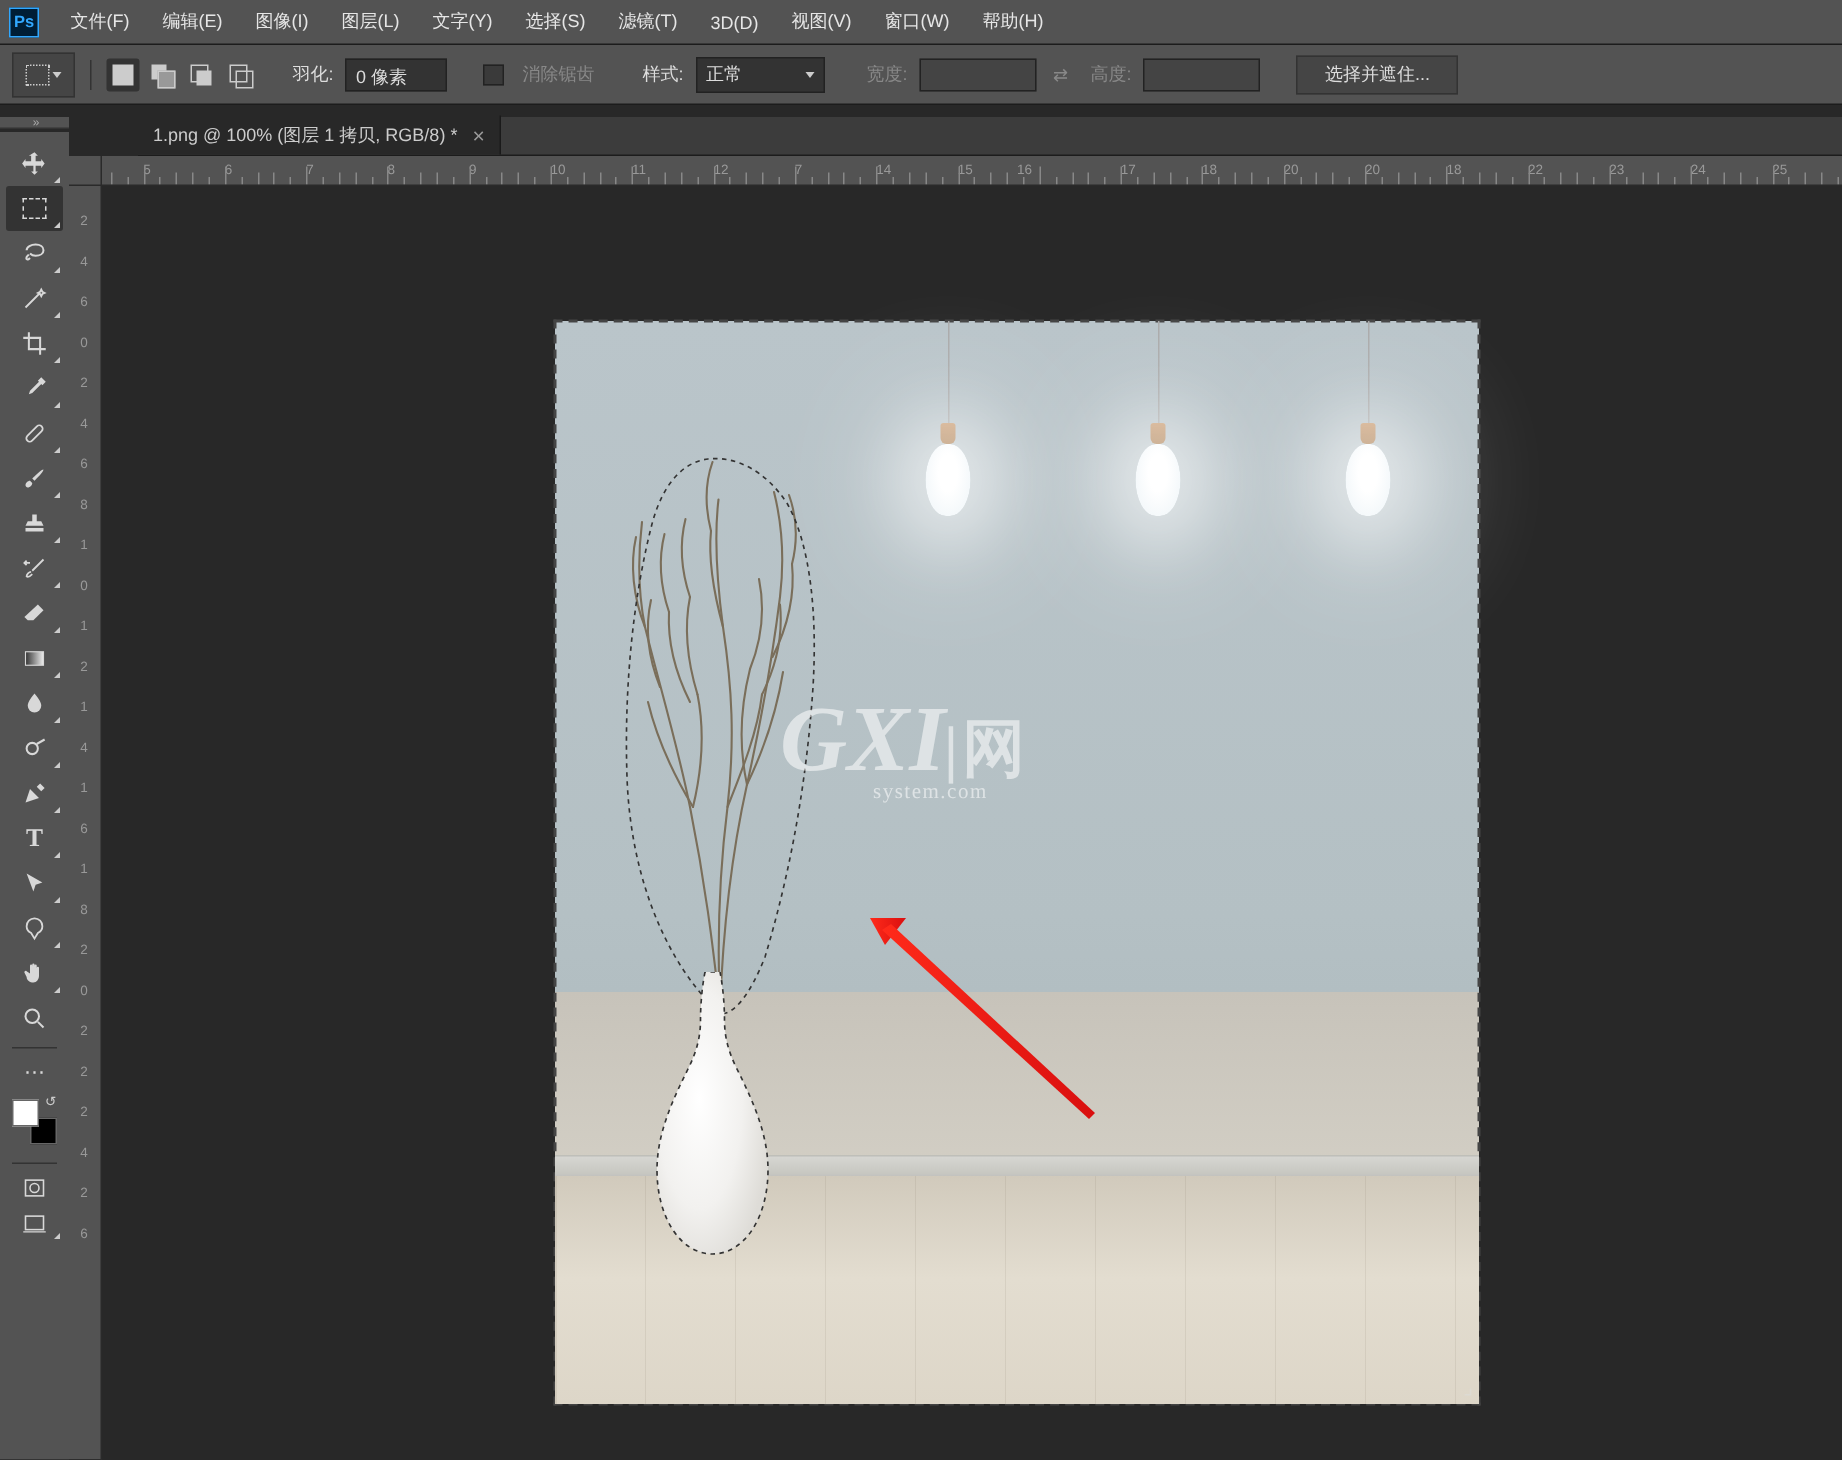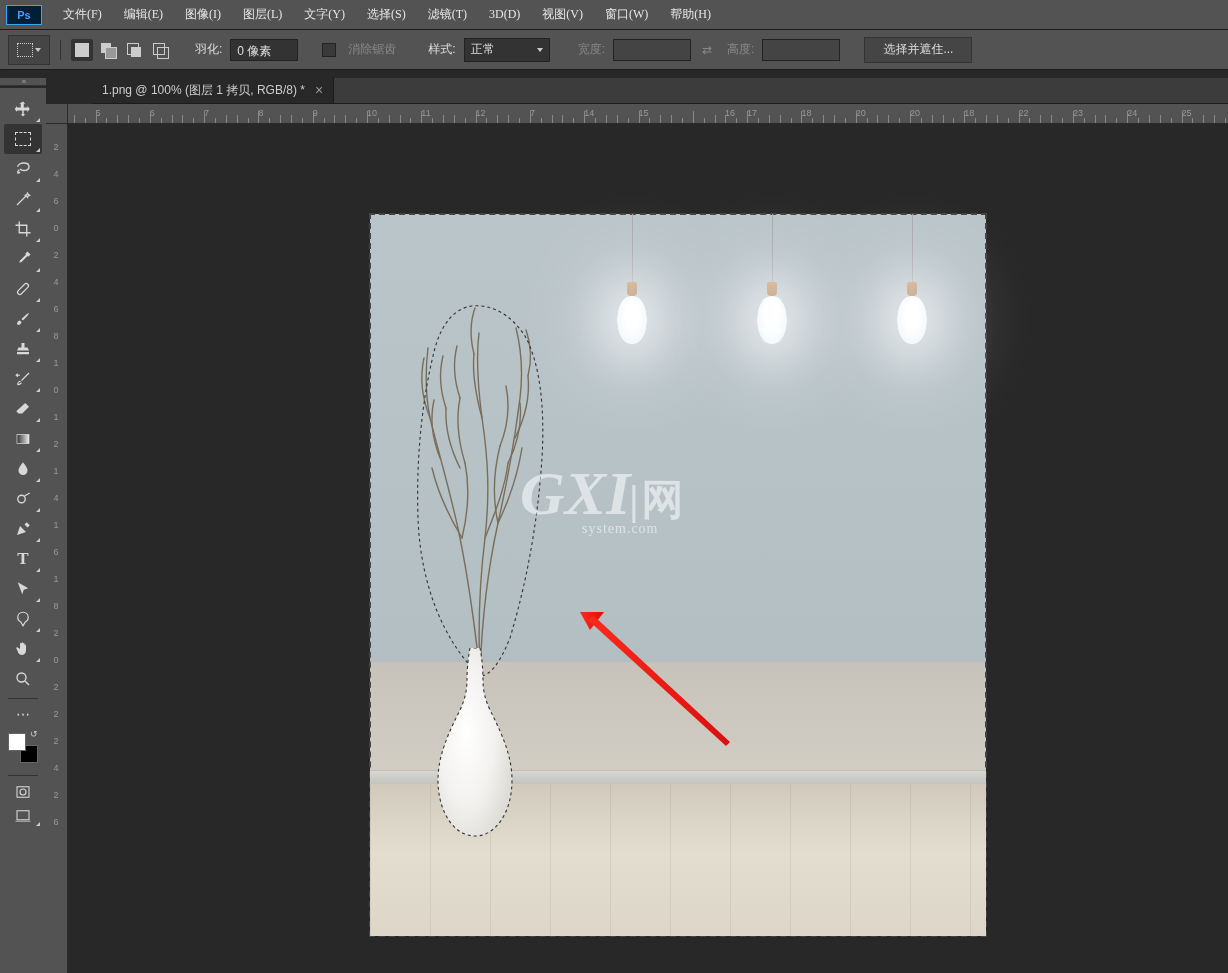--- a/index.html
+++ b/index.html
@@ -17,40 +17,39 @@
     
     .menubar {
       height: 30px;
       background: #535353;
       display: flex;
       align-items: center;
       padding: 0 0 0 6px;
       border-bottom: 1px solid #1c1c1c;
     }
     .ps-logo {
-      width: 36px;
+      width: 20px;
       height: 20px;
       background: #001e36;
       border: 1px solid #31a8ff;
       display: flex;
       align-items: center;
       justify-content: center;
       color: #31a8ff;
       font-size: 11px;
       font-weight: bold;
       margin-right: 10px;
     }
     .menubar-item {
       padding: 0 11px;
       height: 14px;
       display: flex;
       align-items: center;
       color: #e6e6e6;
       cursor: default;
-      font-family: Liberation Serif, serif;
     }
     
     
     .optbar {
       height: 40px;
       background: #535353;
       display: flex;
       align-items: center;
       padding: 0 8px;
       gap: 4px;
@@ -736,21 +735,21 @@
       <div class="tick" style="left: 527.06px;"></div>
       <div class="tick mid" style="left: 537.92px;"></div>
       <div class="tick mid" style="left: 548.78px;"></div>
       <div class="tick" style="left: 559.64px;"></div>
       <span style="left: 570.5px;">15</span>
       <div class="tick major" style="left: 570.5px;"></div>
       <div class="tick" style="left: 581.36px;"></div>
       <div class="tick mid" style="left: 592.22px;"></div>
       <div class="tick mid" style="left: 603.08px;"></div>
       <div class="tick" style="left: 613.94px;"></div>
-      <span style="left: 657px; text-align: right;">16</span>
+      <span style="left: 610px; text-align: right;">16</span>
       <div class="tick major" style="left: 624.8px;"></div>
       <div class="tick" style="left: 635.66px;"></div>
       <div class="tick mid" style="left: 646.52px;"></div>
       <div class="tick mid" style="left: 657.38px;"></div>
       <div class="tick" style="left: 668.24px;"></div>
       <span style="left: 679.1px;">17</span>
       <div class="tick major" style="left: 679.1px;"></div>
       <div class="tick" style="left: 689.96px;"></div>
       <div class="tick mid" style="left: 700.82px;"></div>
       <div class="tick mid" style="left: 711.68px;"></div>

